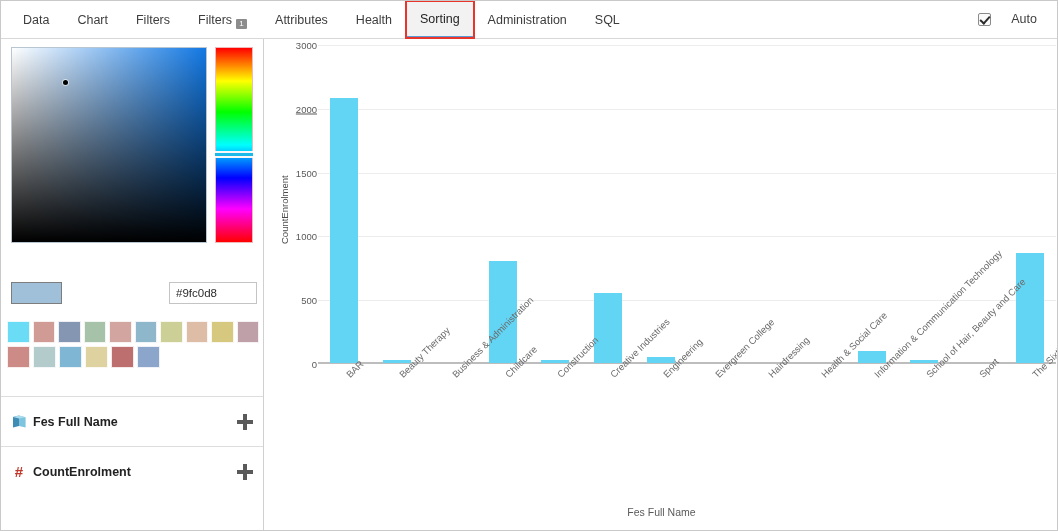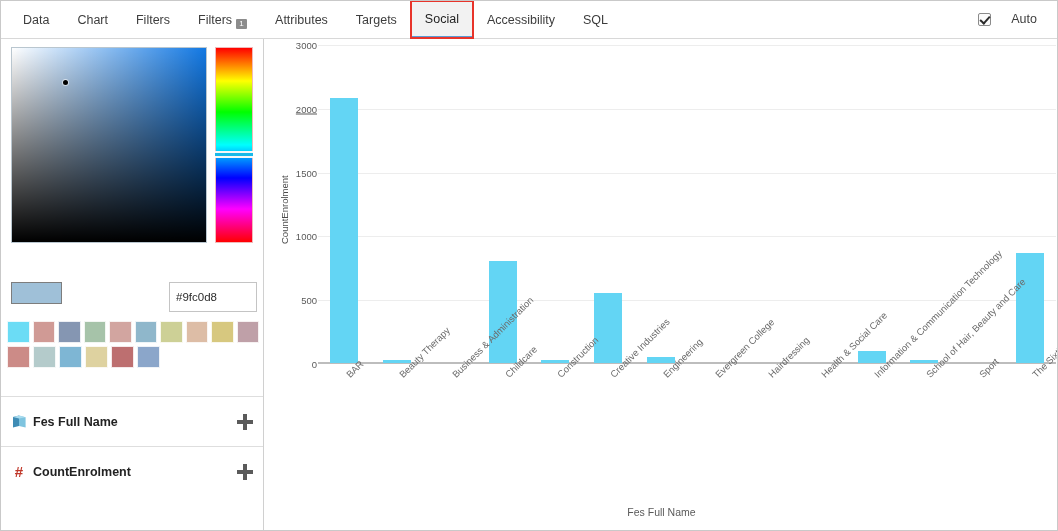--- a/index.html
+++ b/index.html
@@ -158,21 +158,21 @@
     position: absolute;
     left: 10px; top: 243px;
     width: 51px; height: 22px;
     box-sizing: border-box;
     border: 1px solid #7d7d7d;
     background: #9fc0d8;
   }
   .hexinput {
     position: absolute;
     left: 168px; top: 243px;
-    width: 88px; height: 30px;
+    width: 88px; height: 22px;
     box-sizing: border-box;
     border: 1px solid #c4c4c4;
     background: #ffffff;
     font-family: "Liberation Sans", sans-serif;
     font-size: 11.5px;
     color: #2d2d2d;
     padding: 0 6px;
     outline: none;
   }
 
@@ -338,27 +338,27 @@
           <span>Filters</span>
         </div>
         <div class="tab">
           <span>Filters</span>
           <span class="badge">1</span>
         </div>
         <div class="tab">
           <span>Attributes</span>
         </div>
         <div class="tab">
-          <span>Targets</span>
+          <span>Health</span>
         </div>
         <div class="tab active highlighted">
-          <span>Social</span>
-        </div>
-        <div class="tab">
-          <span>Accessibility</span>
+          <span>Sorting</span>
+        </div>
+        <div class="tab">
+          <span>Administration</span>
         </div>
         <div class="tab">
           <span>SQL</span>
         </div>
       </div>
     <div class="auto-box">
       <span class="cbox"></span>
       <span>Auto</span>
     </div>
   </div>

